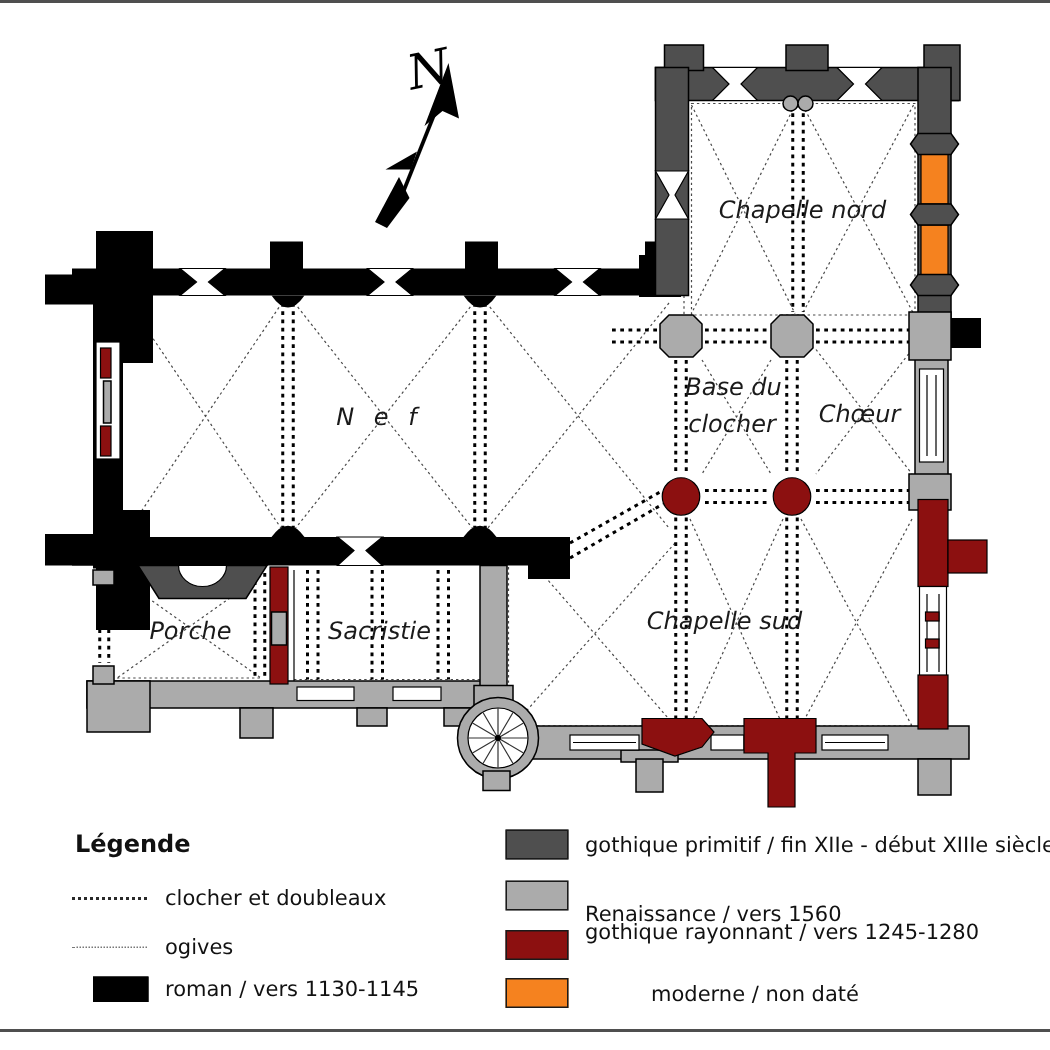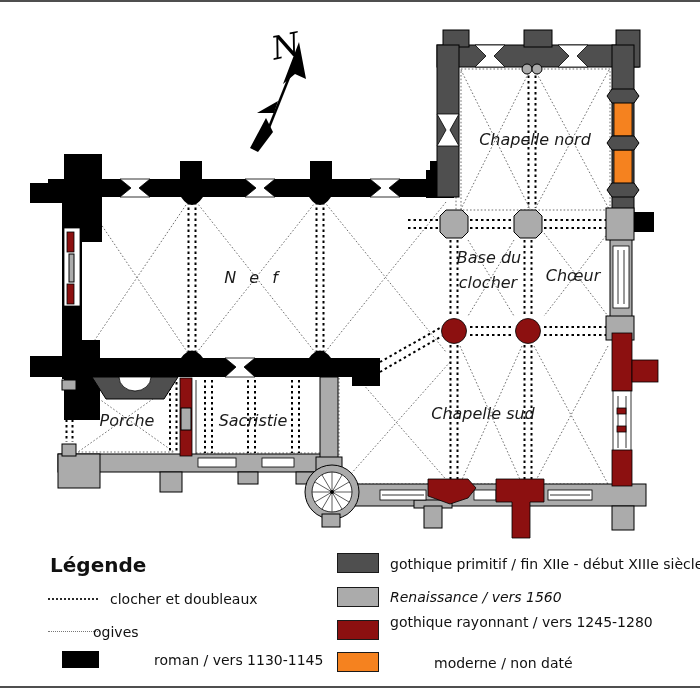--- a/index.html
+++ b/index.html
@@ -19,21 +19,21 @@
   .win{fill:#fff;stroke:#000;stroke-width:0.8;}
   .hair{stroke:#000;stroke-width:0.8;fill:none;}
   .doubleau{stroke:#000;stroke-width:2;stroke-dasharray:2.5 3;fill:none;}
   .ogive{stroke:#4a4a4a;stroke-width:0.8;stroke-dasharray:1.6 2;fill:none;}
   .room-label{font-family:"DejaVu Sans","Liberation Sans",sans-serif;font-style:italic;
               font-size:16px;fill:#1a1a1a;text-anchor:middle;}
   .compass-n{font-family:"DejaVu Serif","Liberation Serif",serif;font-style:italic;
              font-size:32px;fill:#000;}
 
   
-  .legend-title{position:absolute;font-size:20px;font-weight:bold;}
+  .legend-title{position:absolute;font-size:16px;font-weight:bold;}
   .legend-label{position:absolute;font-size:14px;white-space:nowrap;}
   .swatch{position:absolute;width:42px;height:20px;border:1.5px solid #1a1a1a;box-sizing:border-box;}
   .sw-roman{background:var(--roman);border-color:#000;}
   .sw-gp{background:var(--gothique_primitif);}
   .sw-gr{background:var(--gothique_rayonnant);}
   .sw-ren{background:var(--renaissance);}
   .sw-mod{background:var(--moderne);}
   .lineswatch{position:absolute;width:50px;height:0;}
   .ls-dashed{border-top:2.5px dotted #2a2a2a;}
   .ls-dotted{border-top:1.5px dotted #777;}
@@ -220,32 +220,32 @@
     </g>
   </svg>
 
   <div>
     <div class="legend-title" style="left:50px;top:553px;">Légende</div>
 
     <div class="lineswatch ls-dashed" style="left:48px;top:598px;"></div>
     <div class="legend-label" style="left:110px;top:591px;">clocher et doubleaux</div>
 
     <div class="lineswatch ls-dotted" style="left:48px;top:631px;"></div>
-    <div class="legend-label" style="left:93px;top:624px;">ogives</div>
+    <div class="legend-label" style="left:110px;top:624px;">ogives</div>
 
     <div class="swatch sw-roman" style="left:62px;top:651px;width:37px;height:17px;"></div>
-    <div class="legend-label" style="left:110px;top:652px;margin-left:44px;">roman / vers 1130-1145</div>
+    <div class="legend-label" style="left:110px;top:652px;">roman / vers 1130-1145</div>
 
     <div class="swatch sw-gp" style="left:337px;top:553px;"></div>
     <div class="legend-label" style="left:390px;top:556px;">gothique primitif / fin XIIe - début XIIIe siècle</div>
 
     <div class="swatch sw-gr" style="left:337px;top:587px;"></div>
     <div class="legend-label" style="left:390px;top:590px;margin-top:24px;">gothique rayonnant / vers 1245-1280</div>
 
     <div class="swatch sw-ren" style="left:337px;top:620px;"></div>
-    <div class="legend-label" style="left:390px;top:589px;font-style:italic;">Renaissance / vers 1560</div>
+    <div class="legend-label" style="left:390px;top:602px;">Renaissance / vers 1560</div>
 
     <div class="swatch sw-mod" style="left:337px;top:652px;"></div>
     <div class="legend-label" style="left:390px;top:655px;margin-left:44px;">moderne / non daté</div>
   </div>
 
   <div class="edge bottom"></div>
 </div>
 
 </body></html>

